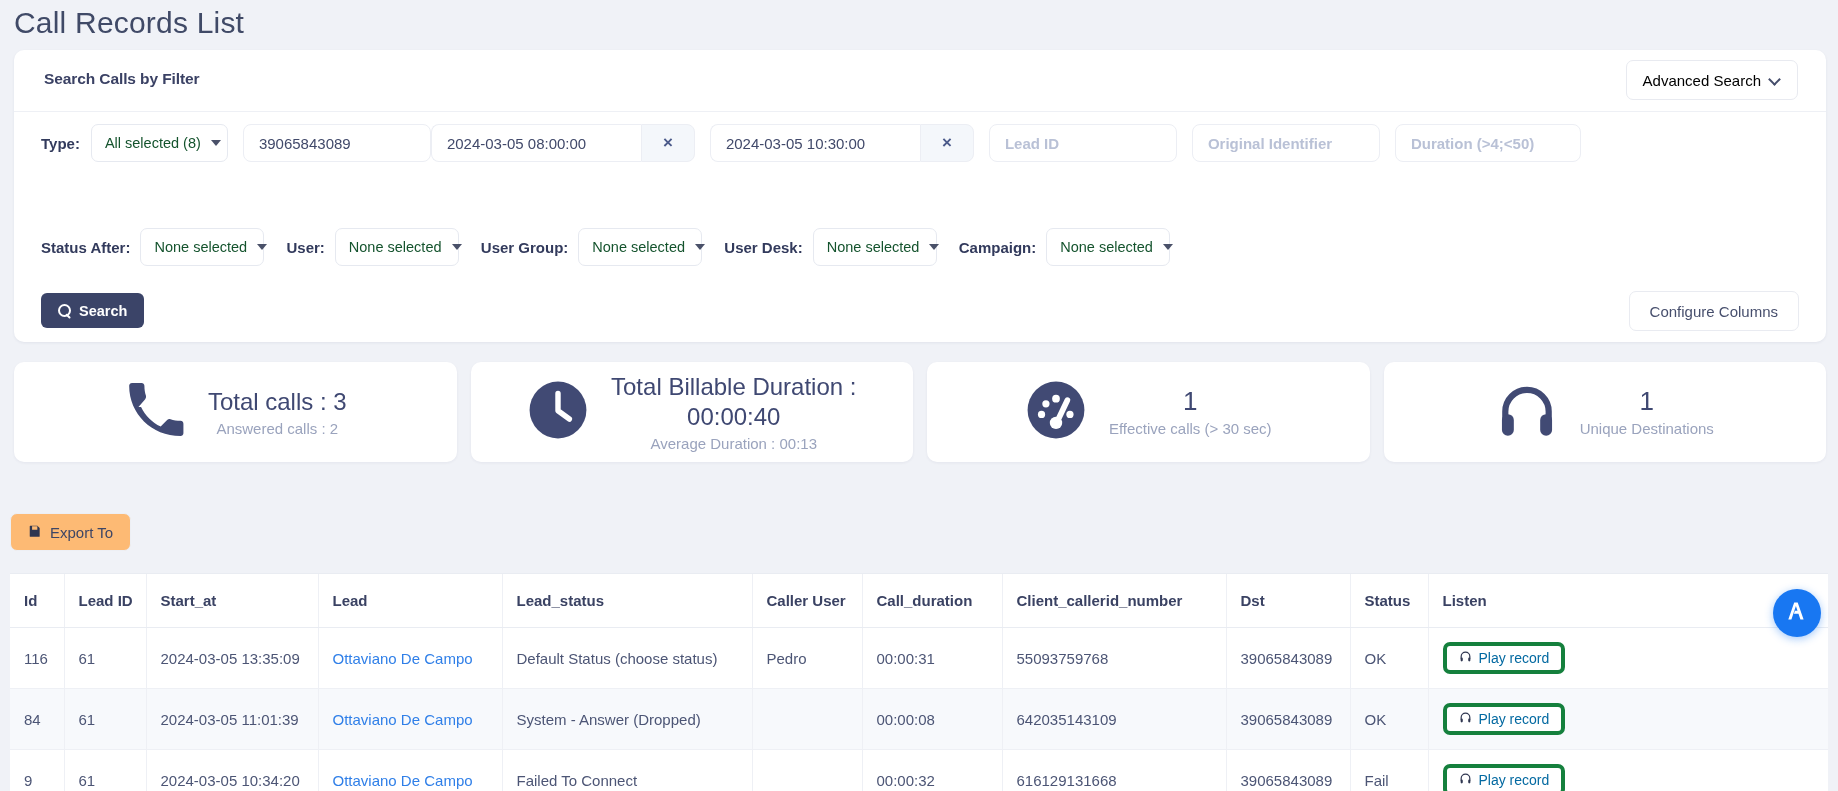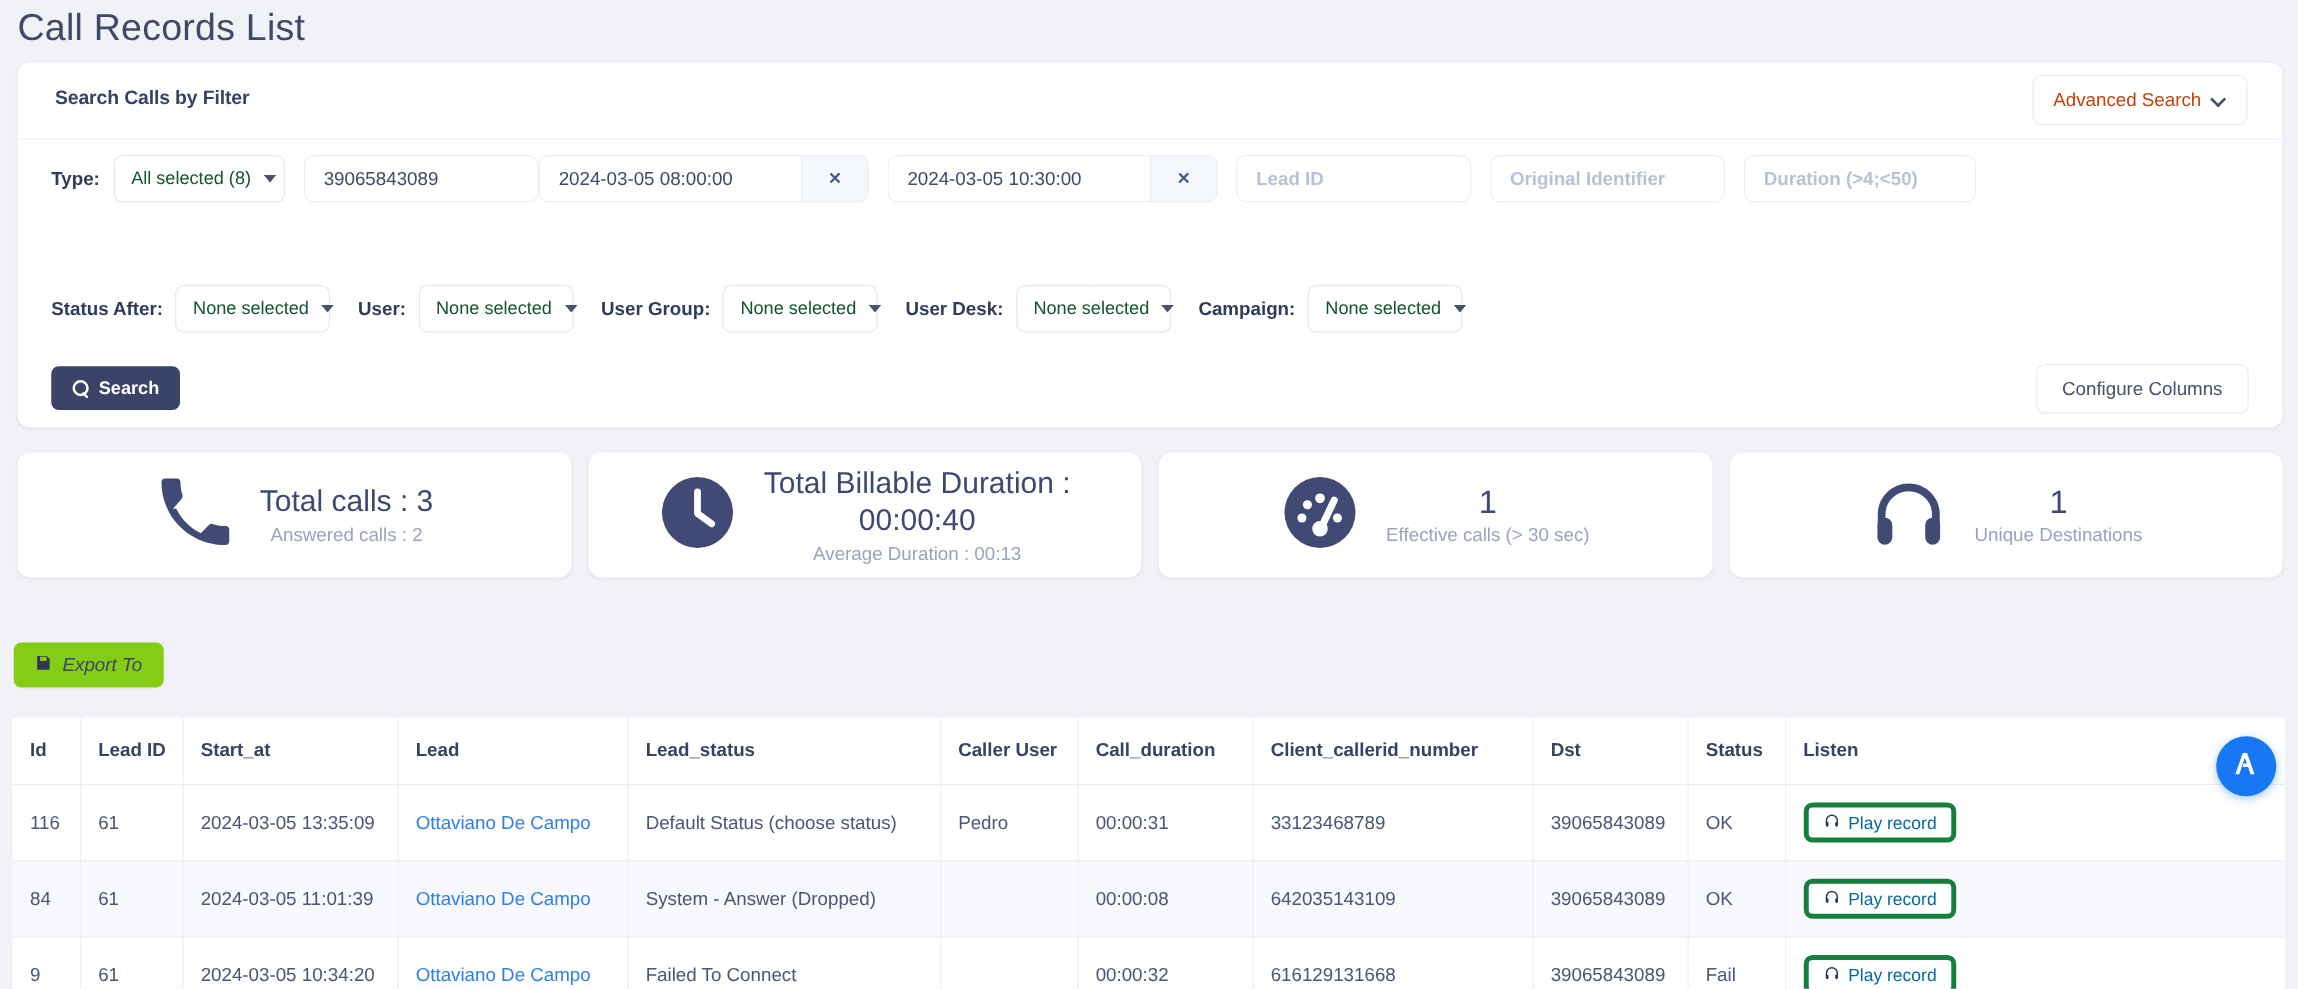--- a/index.html
+++ b/index.html
@@ -33,21 +33,21 @@
   .filter-head-title {
     position: absolute; left: 30px; top: 20px;
     font-size: 15.5px; font-weight: 700; color: #3a4164;
     letter-spacing: -.1px;
   }
   .adv-search-btn {
     position: absolute; right: 28px; top: 10px;
     height: 40px; padding: 0 16px;
     display: flex; align-items: center; gap: 9px;
     background: #fff; border: 1px solid #e8eaf0; border-radius: 7px;
-    font-size: 15px; color: #c2410c; cursor: pointer; white-space: nowrap;
+    font-size: 15px; color: #000000; cursor: pointer; white-space: nowrap;
   }
   .chev { width: 11px; height: 11px; position: relative; flex: none; }
   .chev::before {
     content: ""; position: absolute; left: 0; top: 0;
     width: 7px; height: 7px;
     border-right: 2px solid #454d6b; border-bottom: 2px solid #454d6b;
     transform: rotate(45deg);
   }
 
   
@@ -143,22 +143,22 @@
     white-space: nowrap;
   }
   .stat-sub { font-size: 15px; color: #9aa3bd; margin-top: 4px; white-space: nowrap; }
   .stat-big { font-size: 26px; color: #3f4872; line-height: 1.1; }
 
   
   .export-btn {
     position: absolute; left: 10px; top: 513px;
     height: 38px; padding: 0 17px;
     display: flex; align-items: center; gap: 8px;
-    background: #84cc16; border: 1px solid #edeff4; border-radius: 7px;
-    font-size: 15px; color: #3e4665; cursor: pointer; white-space: nowrap; font-style: italic;
+    background: #fdba74; border: 1px solid #edeff4; border-radius: 7px;
+    font-size: 15px; color: #3e4665; cursor: pointer; white-space: nowrap;
   }
 
   
   .table-wrap {
     position: absolute; left: 10px; top: 573px;
     width: 1818px; background: #fff;
     border-top: 1px solid #e9ecf2;
   }
   table { border-collapse: collapse; width: 1818px; table-layout: fixed; }
   th {
@@ -387,21 +387,21 @@
       </thead>
       <tbody>
         <tr>
           <td>116</td>
           <td>61</td>
           <td>2024-03-05 13:35:09</td>
           <td><span class="lead-link">Ottaviano De Campo</span></td>
           <td>Default Status (choose status)</td>
           <td>Pedro</td>
           <td>00:00:31</td>
-          <td>33123468789</td>
+          <td>55093759768</td>
           <td>39065843089</td>
           <td>OK</td>
           <td>
             <span class="play-btn">
               <span class="hp">
                 <svg width="13" height="13" viewBox="0 0 24 24" fill="none">
                   <path d="M4 16v-4a8 8 0 0 1 16 0v4" stroke="#2f3650" stroke-width="2.2"></path>
                   <rect x="3" y="14" width="4" height="7" rx="2" fill="#2f3650"></rect>
                   <rect x="17" y="14" width="4" height="7" rx="2" fill="#2f3650"></rect>
                 </svg>

